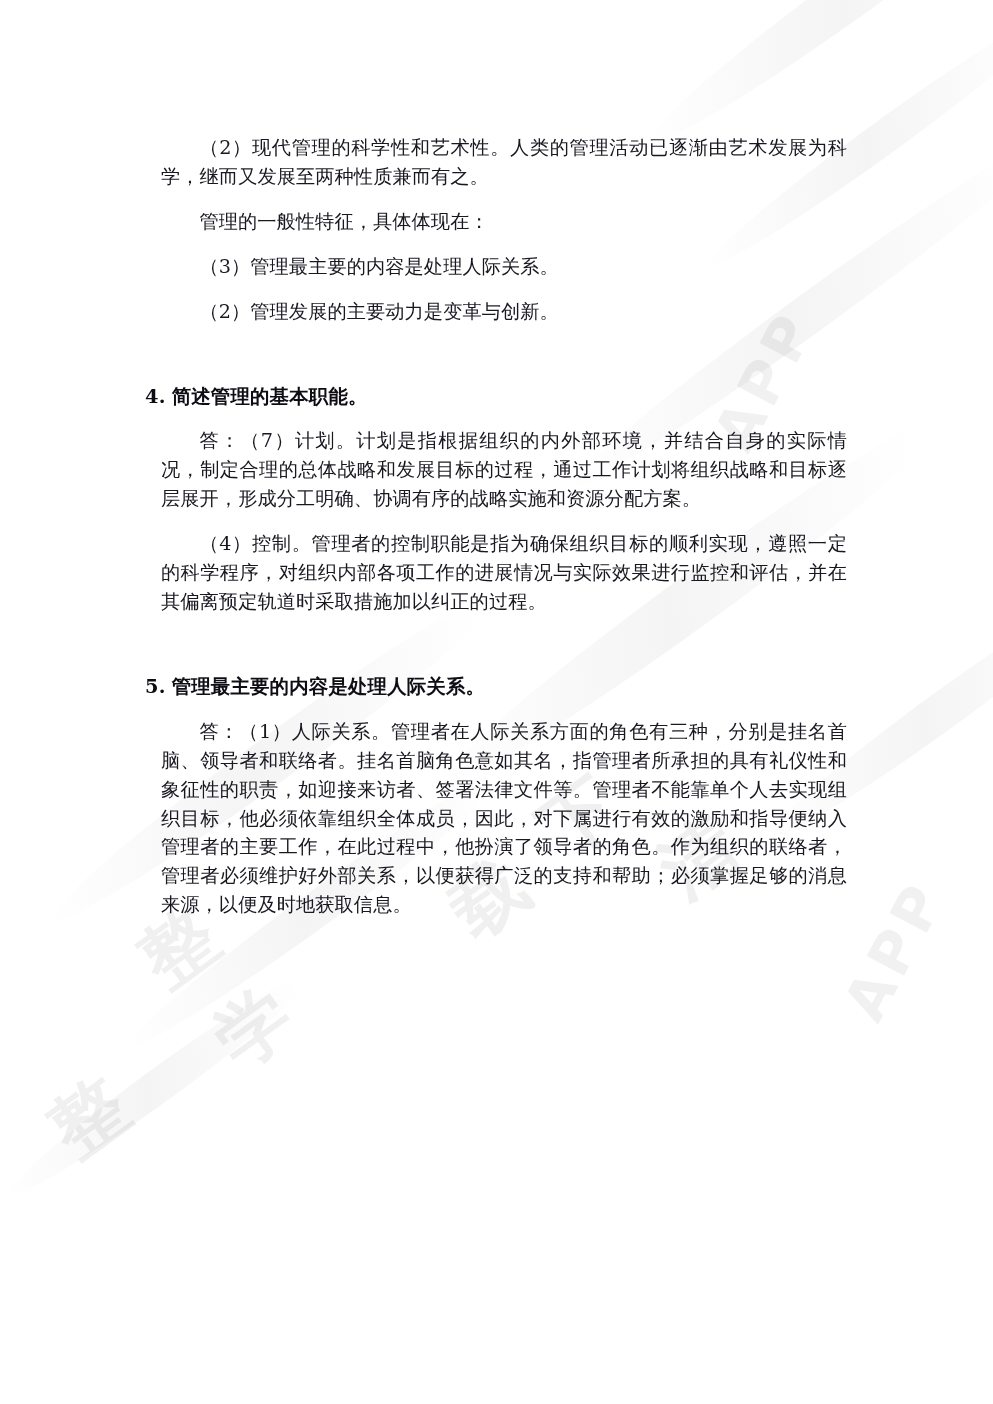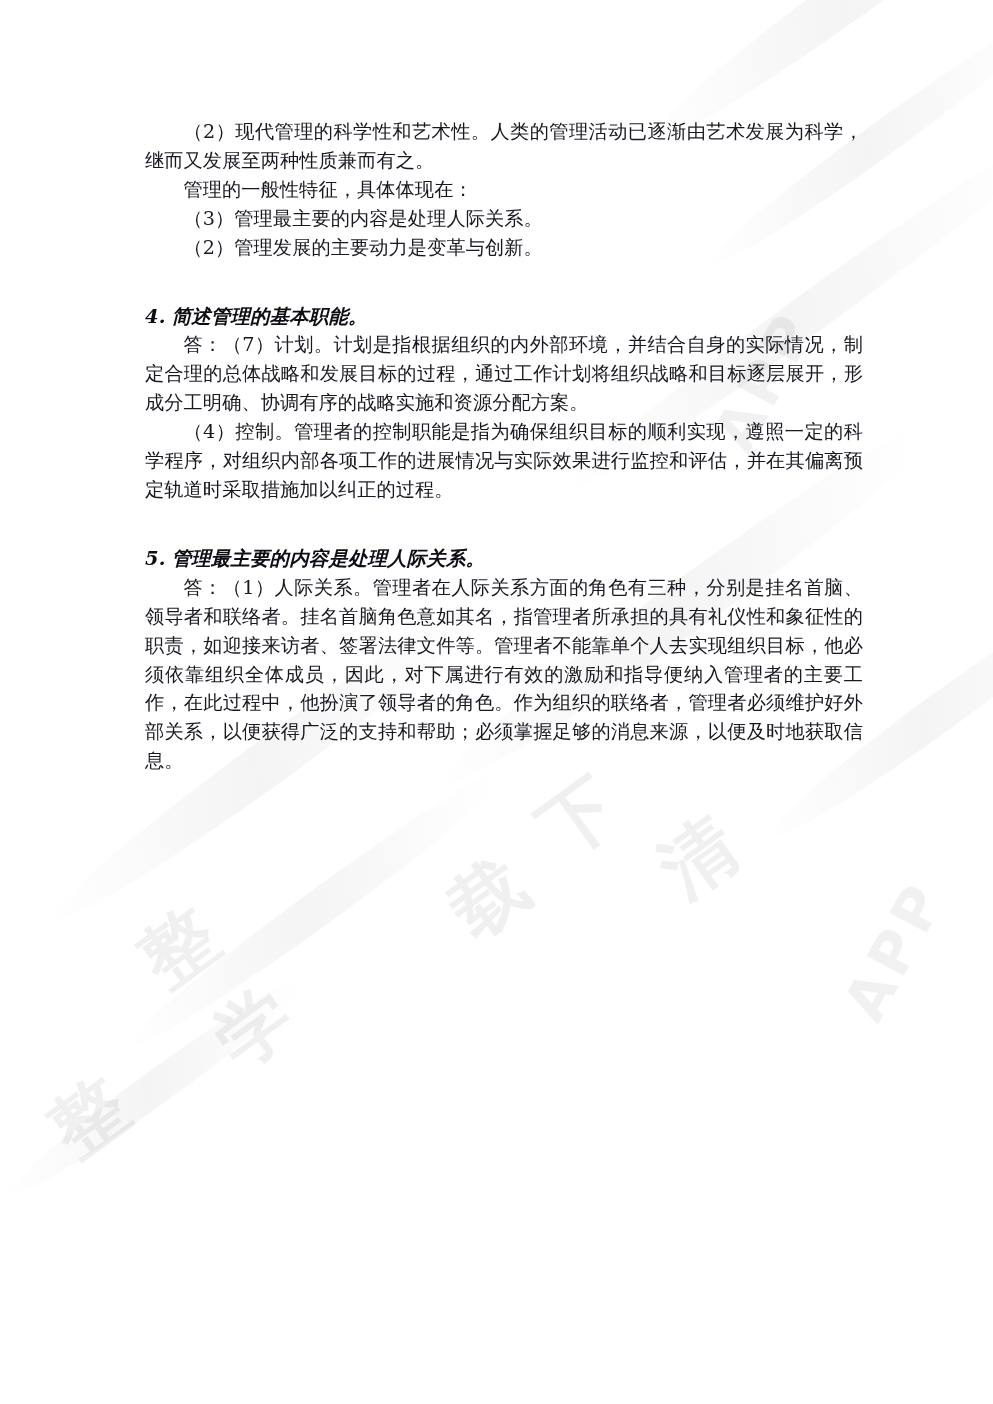--- a/index.html
+++ b/index.html
@@ -60,40 +60,39 @@
   
   .content {
     position: absolute;
     left: 145px;
     top: 118px;
     width: 718px;
     z-index: 2;
   }
 
   p.para {
-    margin: 0;
+    margin: 16px;
     font-size: 19.2px;
     line-height: 28.9px;
     color: #181820;
     text-align: justify;
     text-justify: inter-ideograph;
     text-indent: 2em;
     letter-spacing: 0.1px;
   }
 
   h2.qheading {
     margin: 0;
     font-size: 19.4px;
     line-height: 28.9px;
     color: #0d0d14;
     font-weight: 700;
     font-family: "DejaVu Sans", "Liberation Sans", sans-serif;
     letter-spacing: 0.2px;
     text-indent: 0;
-    font-style: italic;
   }
   h2.qheading .qnum {
     font-family: "DejaVu Serif", "Liberation Serif", serif;
     font-weight: 700;
     margin-right: 6px;
   }
 
   .gap-before-heading { height: 40px; }
 </style>
 </head>

